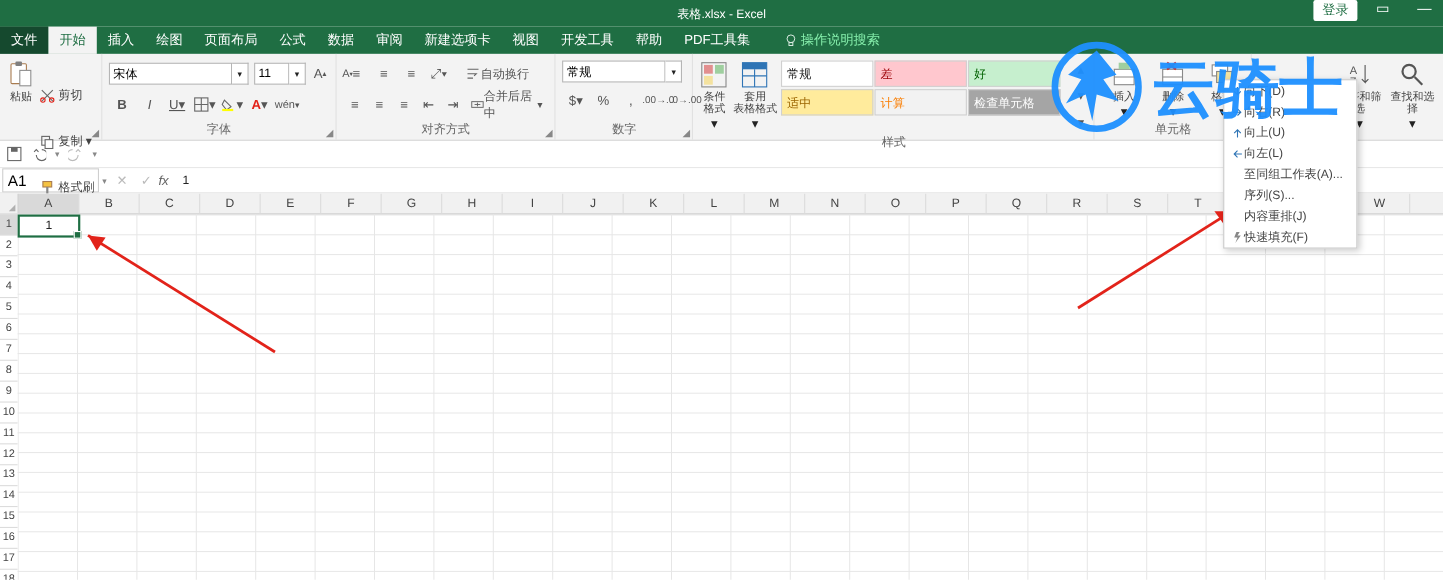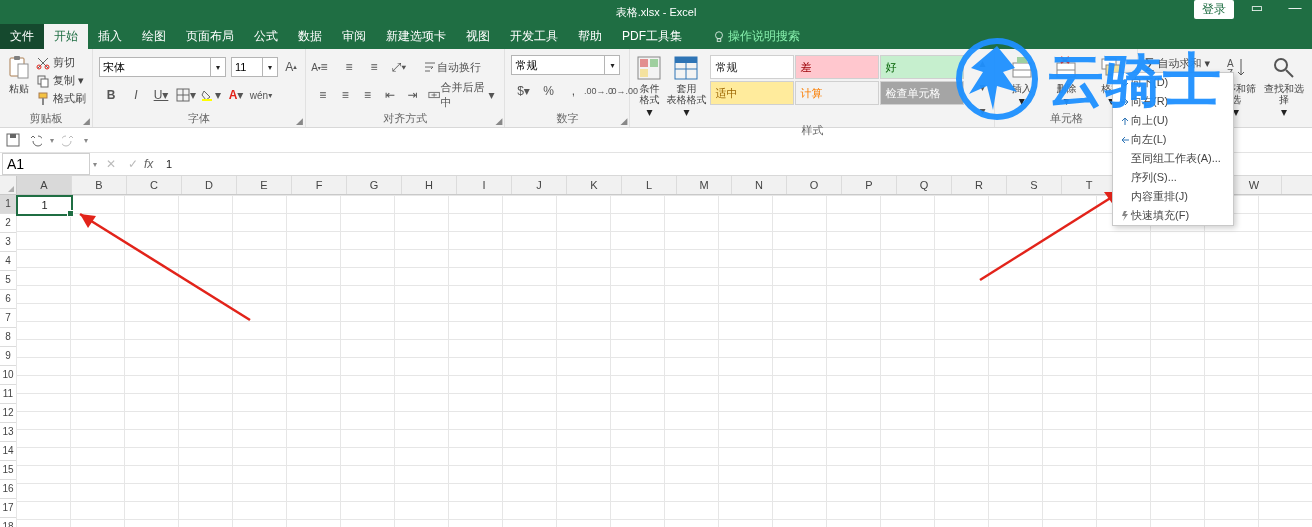--- a/index.html
+++ b/index.html
@@ -16,21 +16,21 @@
   .bulb{width:14px;height:14px;display:inline-block;}
   .ribbon{height:78px;background:#f3f3f3;border-bottom:1px solid #d8d8d8;display:flex;position:relative;}
   .group{border-right:1px solid #e1e1e1;display:flex;flex-direction:column;justify-content:space-between;padding:2px 6px 0 6px;position:relative;}
   .group-body{display:flex;align-items:flex-start;gap:4px;flex:1;}
   .group-title{text-align:center;font-size:11px;color:#666;height:16px;line-height:14px;}
   .dlaunch{position:absolute;right:2px;bottom:1px;font-size:9px;color:#888;}
   .btn-v{display:flex;flex-direction:column;align-items:center;justify-content:center;width:44px;padding-top:4px;}
   .btn-v svg{width:26px;height:26px;}
   .btn-v span{font-size:10px;color:#444;margin-top:2px;text-align:center;line-height:11px;}
   .stack{display:flex;flex-direction:column;gap:3px;padding-top:4px;}
-  .stack div{display:flex;align-items:center;gap:3px;font-size:11px;color:#444;white-space:nowrap;}
+  .stack div{display:flex;align-items:center;gap:3px;font-size:11px;color:#444;white-space:nowrap;margin-top:24px;}
   .stack svg{width:14px;height:14px;}
   .combo{display:flex;align-items:center;height:20px;}
   .combo input{border:1px solid #b5b5b5;height:18px;font-size:11px;padding:0 3px;background:#fff;}
   .combo .arr{border:1px solid #b5b5b5;border-left:none;width:14px;height:18px;display:flex;align-items:center;justify-content:center;font-size:8px;background:#fff;}
   .mini{width:22px;height:22px;display:flex;align-items:center;justify-content:center;border:1px solid transparent;font-size:12px;color:#555;}
   .mini.b{font-weight:bold;}
   .mini.i{font-style:italic;}
   .mini.u{text-decoration:underline;}
   .row{display:flex;align-items:center;gap:1px;}
   .styles-group .style-cell{width:78px;height:22px;border:1px solid #d0d0d0;font-size:11px;display:flex;align-items:center;padding-left:4px;}
@@ -188,21 +188,21 @@
             </svg>
             <span style="font-size:11px;">自动换行</span>
           </div>
       </div>
       <div class="row">
         <div class="mini">≡</div>
         <div class="mini">≡</div>
         <div class="mini">≡</div>
         <div class="mini">⇤</div>
         <div class="mini">⇥</div>
-        <div class="mini" style="width:auto;padding:0 3px;"><svg viewBox="0 0 14 14" width="14" height="14">
+        <div class="mini" style="width:auto;padding:0 3px;font-family:Liberation Mono, monospace;"><svg viewBox="0 0 14 14" width="14" height="14">
               <rect x="1" y="4" width="12" height="6" fill="none" stroke="#666"></rect>
               <path d="M4 7h6M7 5v4" stroke="#666"></path>
             </svg><span style="font-size:11px;">合并后居中</span>▾</div>
       </div>
     </div>
     <div class="group-title">对齐方式</div>
     <div class="dlaunch">◢</div>
   </div>
 
   <div class="group" style="width:112px;">

